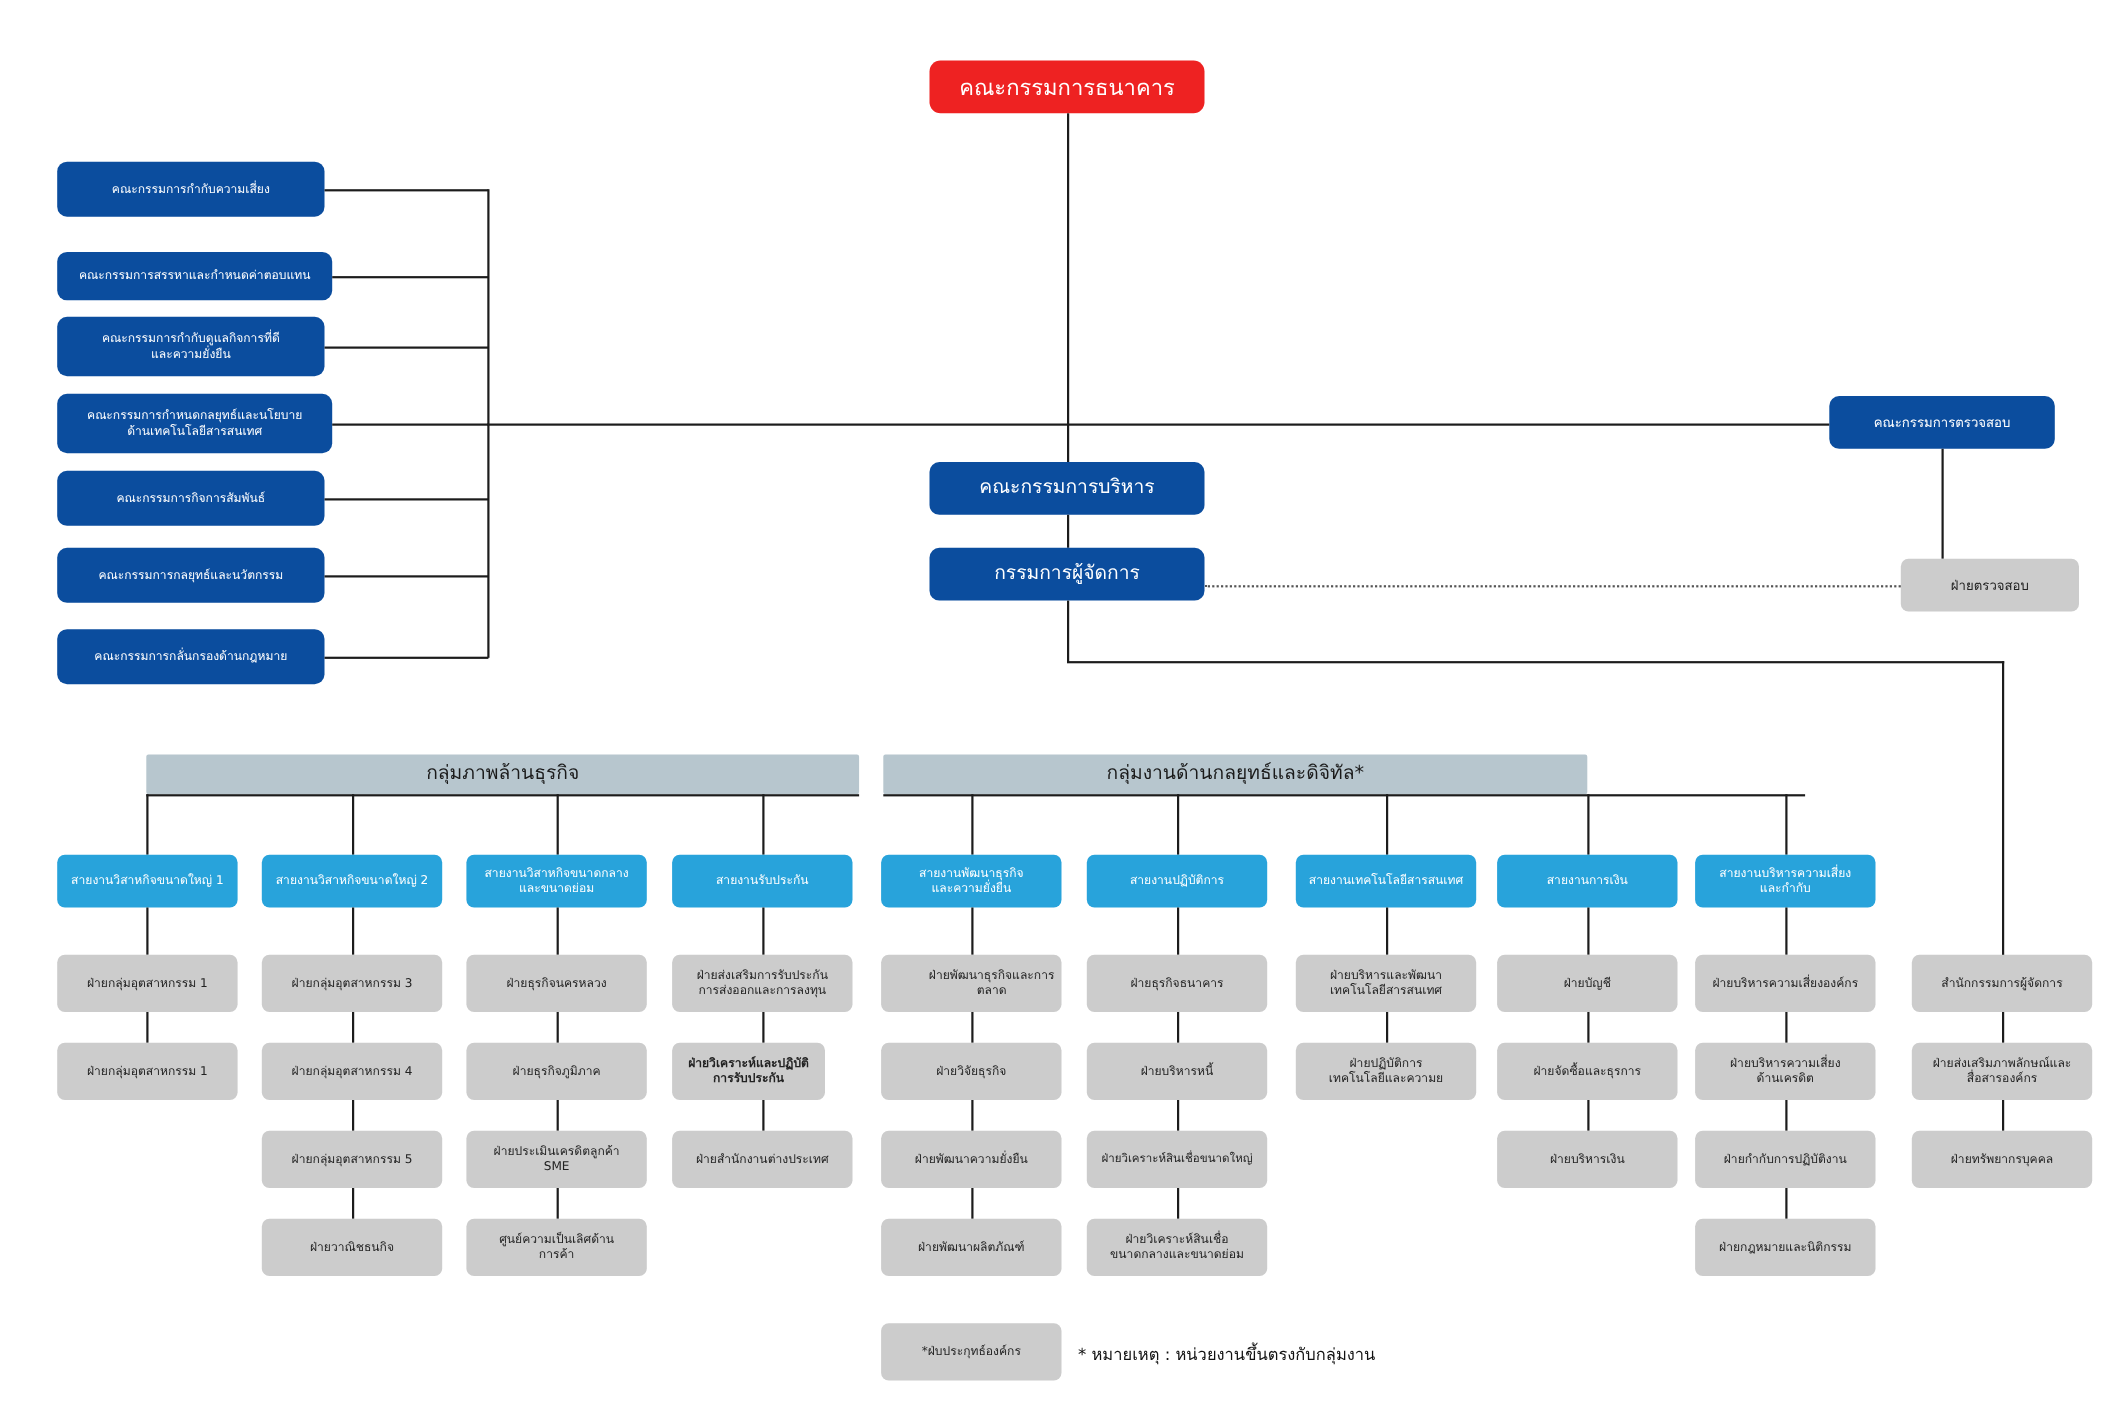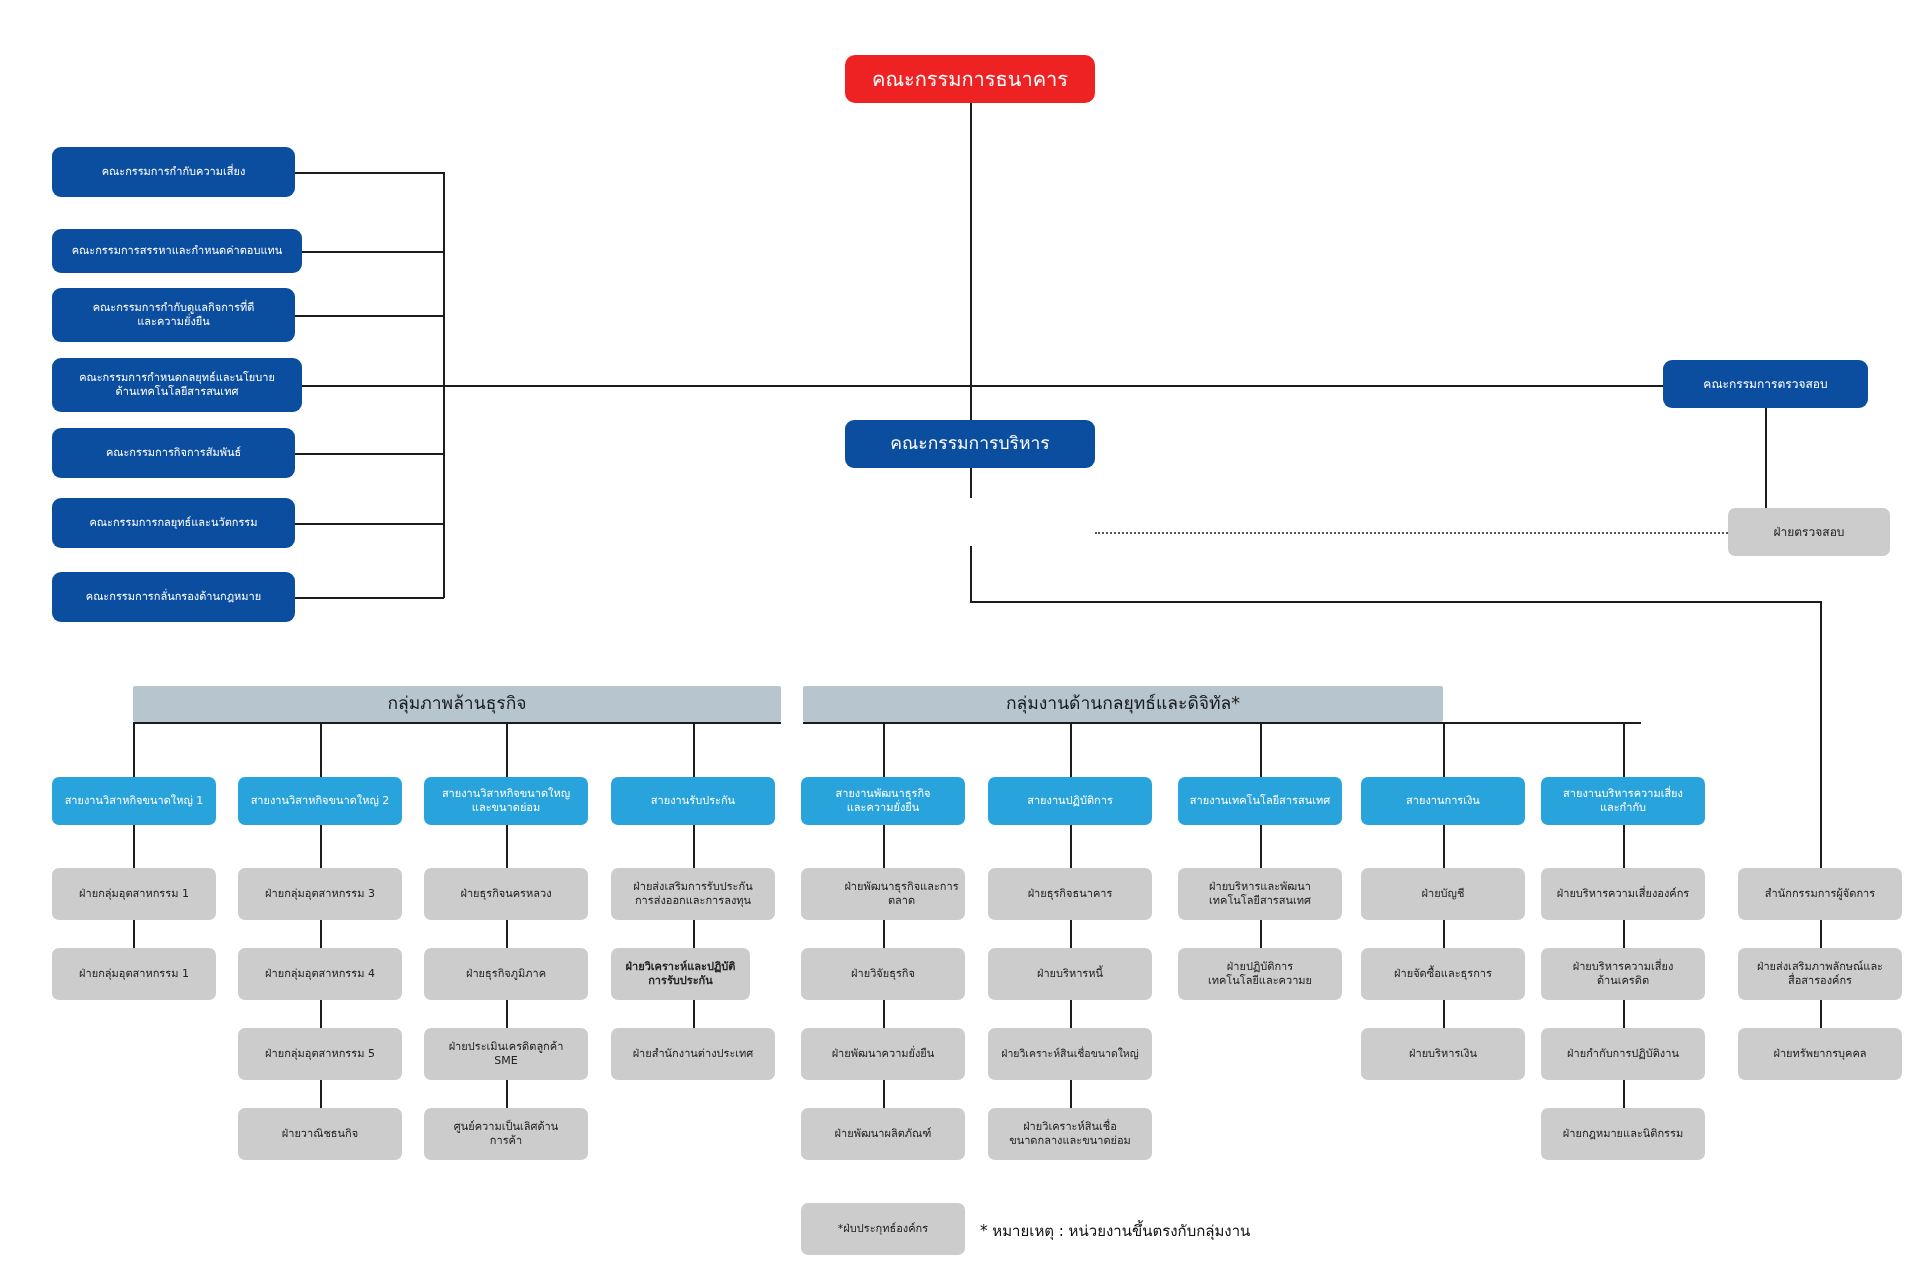--- a/index.html
+++ b/index.html
@@ -32,20 +32,21 @@
 <div id="root">
 
   <div class="node red t20" style="left:845px;top:55px;width:250px;height:48px;">คณะกรรมการธนาคาร</div>
 
   <div class="ln lnv" style="left:970px;top:103px;height:327px;"></div>
 
   <div class="node navy t17" style="left:845px;top:420px;width:250px;height:48px;">คณะกรรมการบริหาร</div>
 
   <div class="ln lnv" style="left:970px;top:468px;height:30px;"></div>
 
+  <div class="node navy t17" style="left:845px;top:498px;width:250px;height:48px;">กรรมการผู้จัดการ</div>
 
   <div class="node navy t11" style="left:52px;top:147px;width:243px;height:50px;">คณะกรรมการกำกับความเสี่ยง</div>
   <div class="node navy t11" style="left:52px;top:229px;width:250px;height:44px;">คณะกรรมการสรรหาและกำหนดค่าตอบแทน</div>
   <div class="node navy t11" style="left:52px;top:288px;width:243px;height:54px;white-space:pre-line;">คณะกรรมการกำกับดูแลกิจการที่ดี
 และความยั่งยืน</div>
   <div class="node navy t11" style="left:52px;top:358px;width:250px;height:54px;white-space:pre-line;">คณะกรรมการกำหนดกลยุทธ์และนโยบาย
 ด้านเทคโนโลยีสารสนเทศ</div>
   <div class="node navy t11" style="left:52px;top:428px;width:243px;height:50px;">คณะกรรมการกิจการสัมพันธ์</div>
   <div class="node navy t11" style="left:52px;top:498px;width:243px;height:50px;">คณะกรรมการกลยุทธ์และนวัตกรรม</div>
   <div class="node navy t11" style="left:52px;top:572px;width:243px;height:50px;">คณะกรรมการกลั่นกรองด้านกฎหมาย</div>
@@ -87,21 +88,21 @@
   <div class="ln lnv" style="left:506px;top:722px;height:55px;"></div>
   <div class="ln lnv" style="left:693px;top:722px;height:55px;"></div>
   <div class="ln lnv" style="left:883px;top:722px;height:55px;"></div>
   <div class="ln lnv" style="left:1070px;top:722px;height:55px;"></div>
   <div class="ln lnv" style="left:1260px;top:722px;height:55px;"></div>
   <div class="ln lnv" style="left:1443px;top:722px;height:55px;"></div>
   <div class="ln lnv" style="left:1623px;top:722px;height:55px;"></div>
 
   <div class="node cyan t11" style="left:52px;top:777px;width:164px;height:48px;white-space:pre-line;">สายงานวิสาหกิจขนาดใหญ่ 1</div>
   <div class="node cyan t11" style="left:238px;top:777px;width:164px;height:48px;white-space:pre-line;">สายงานวิสาหกิจขนาดใหญ่ 2</div>
-  <div class="node cyan t11" style="left:424px;top:777px;width:164px;height:48px;white-space:pre-line;">สายงานวิสาหกิจขนาดใหญ
+  <div class="node cyan t11" style="left:424px;top:777px;width:164px;height:48px;white-space:pre-line;">สายงานวิสาหกิจขนาดกลาง
 และขนาดย่อม</div>
   <div class="node cyan t11" style="left:611px;top:777px;width:164px;height:48px;white-space:pre-line;">สายงานรับประกัน</div>
   <div class="node cyan t11" style="left:801px;top:777px;width:164px;height:48px;white-space:pre-line;">สายงานพัฒนาธุรกิจ
 และความยั่งยืน</div>
   <div class="node cyan t11" style="left:988px;top:777px;width:164px;height:48px;white-space:pre-line;">สายงานปฏิบัติการ</div>
   <div class="node cyan t11" style="left:1178px;top:777px;width:164px;height:48px;white-space:pre-line;">สายงานเทคโนโลยีสารสนเทศ</div>
   <div class="node cyan t11" style="left:1361px;top:777px;width:164px;height:48px;white-space:pre-line;">สายงานการเงิน</div>
   <div class="node cyan t11" style="left:1541px;top:777px;width:164px;height:48px;white-space:pre-line;">สายงานบริหารความเสี่ยง
 และกำกับ</div>
 

